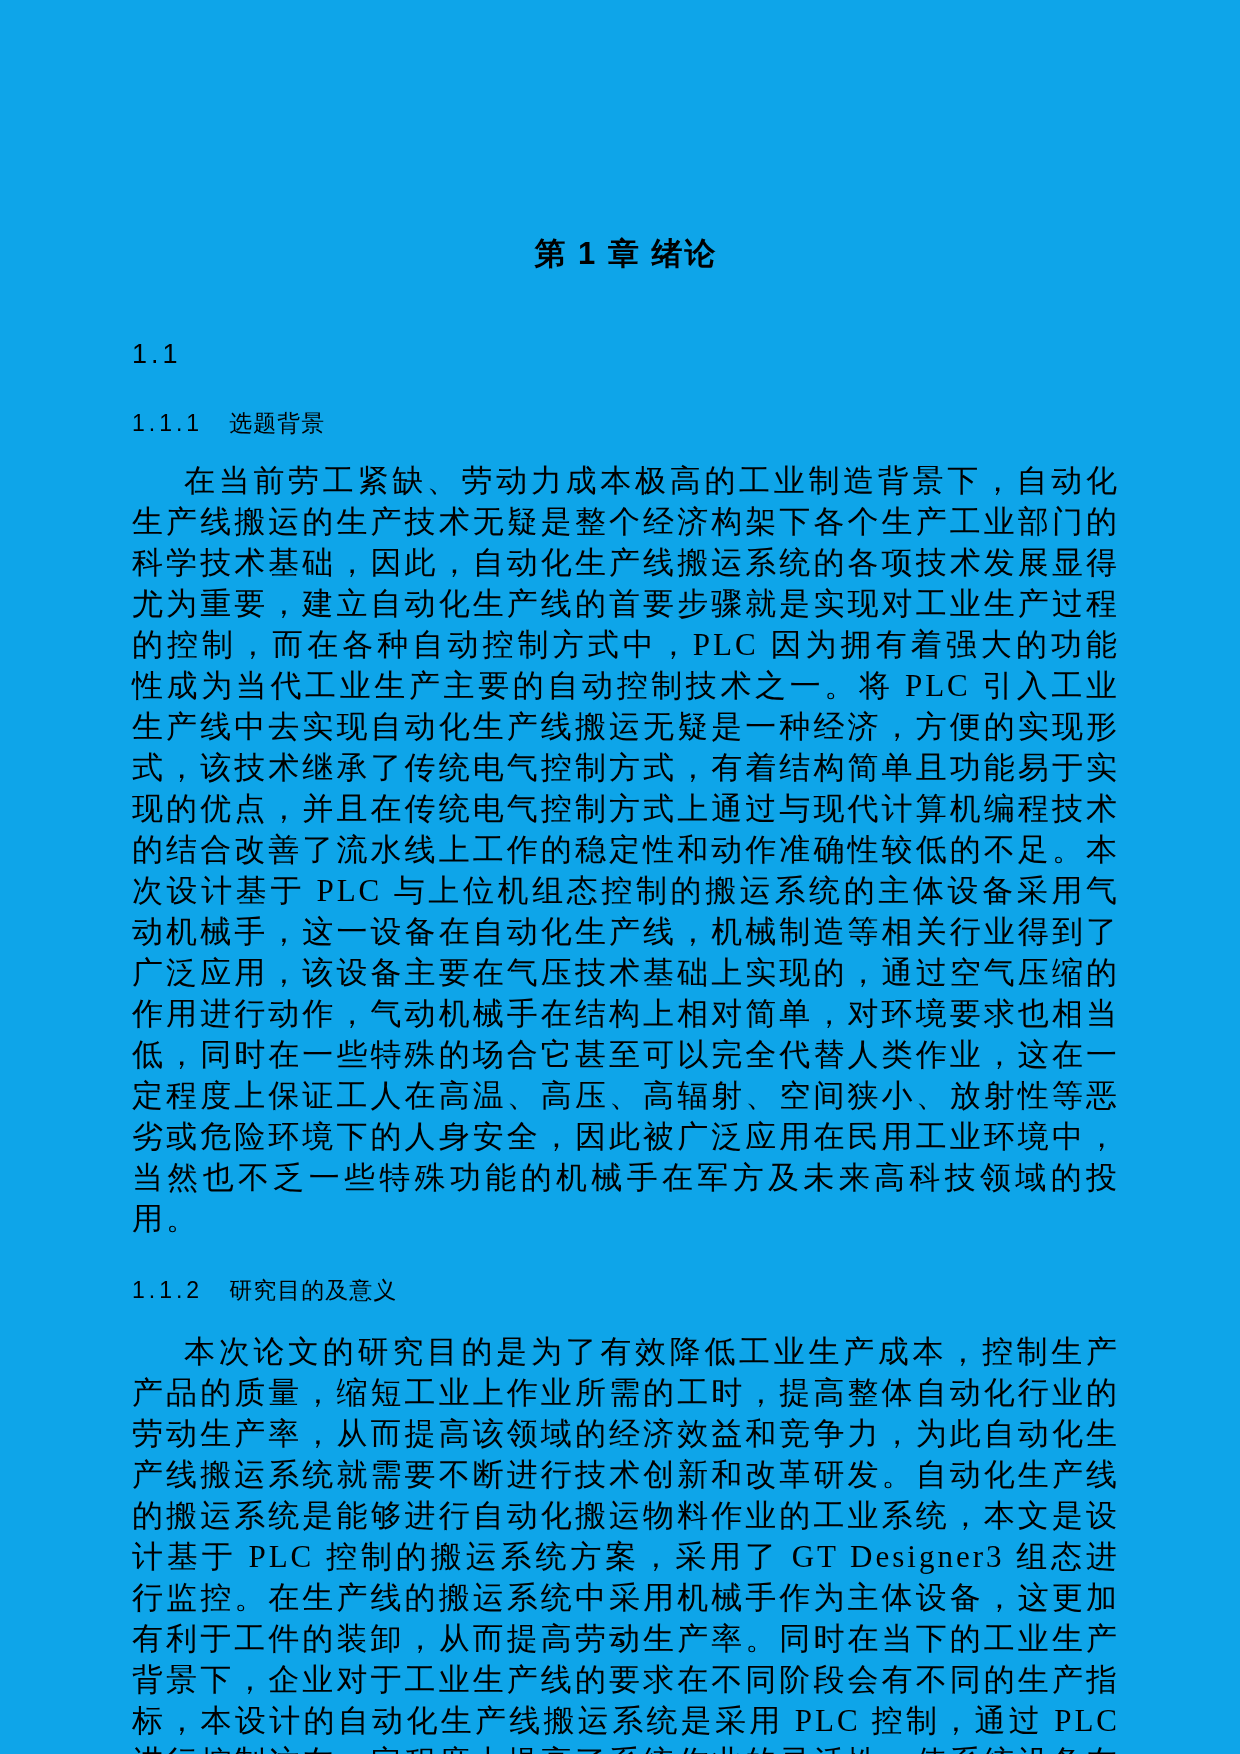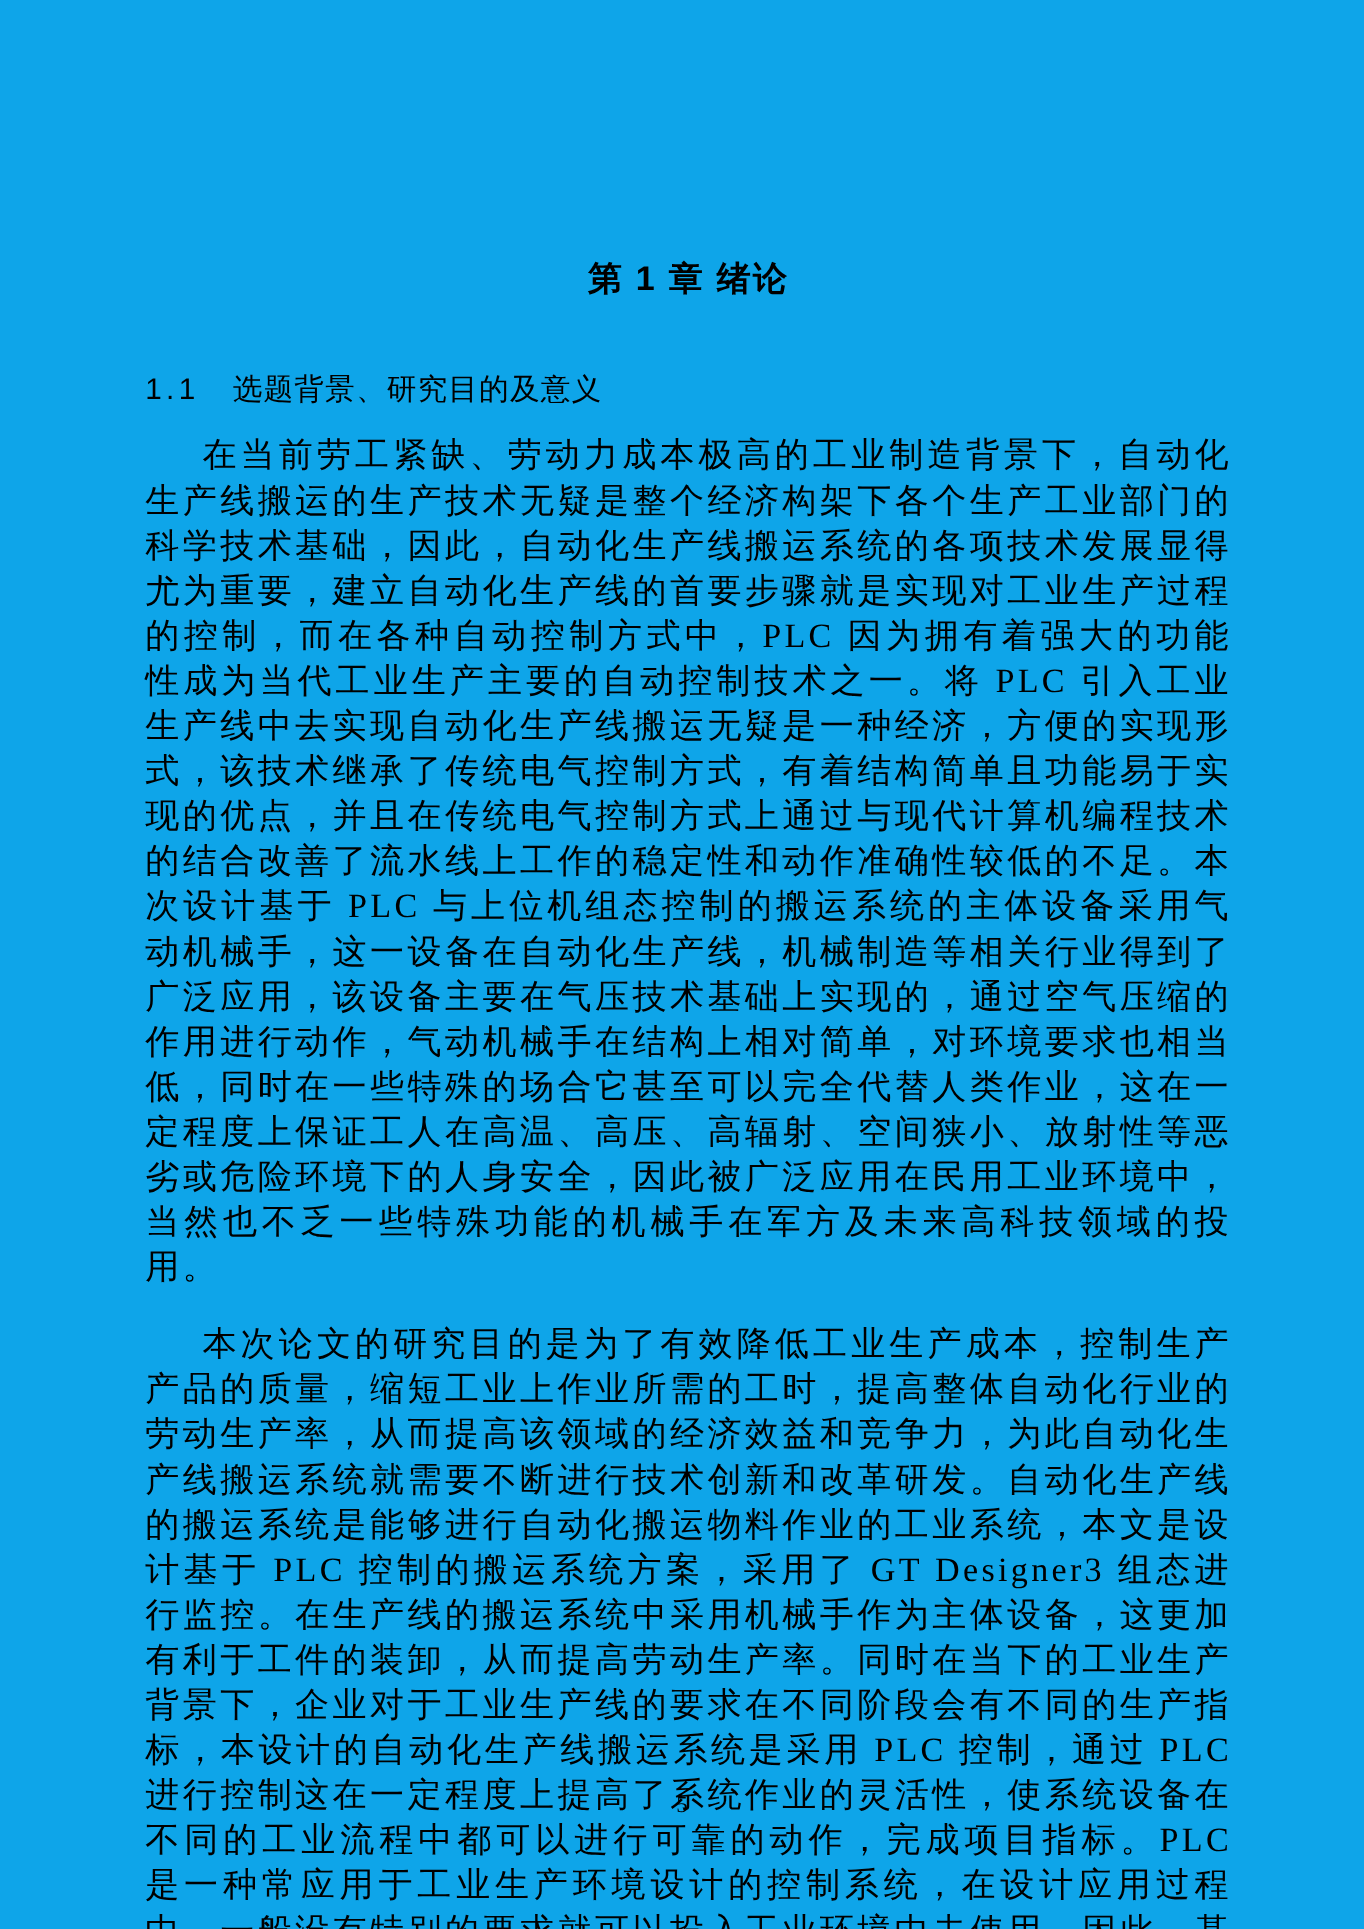--- a/index.html
+++ b/index.html
@@ -62,24 +62,31 @@
 </style>
 </head>
 <body>
 
 <div class="page">
 
   <h1 class="chapter-title">第 1 章  绪论</h1>
 
   <h2 class="sec-heading sec-level2">
     <span class="sec-num">1.1</span>
-    <span class="sec-title">选题背景、研究目的及意义</span>
   </h2>
 
+  <h3 class="sec-heading sec-level3">
+    <span class="sec-num">1.1.1</span>
+    <span class="sec-title">选题背景</span>
+  </h3>
 
   <p class="body-para para-background">在当前劳工紧缺、劳动力成本极高的工业制造背景下，自动化生产线搬运的生产技术无疑是整个经济构架下各个生产工业部门的科学技术基础，因此，自动化生产线搬运系统的各项技术发展显得尤为重要，建立自动化生产线的首要步骤就是实现对工业生产过程的控制，而在各种自动控制方式中，PLC 因为拥有着强大的功能性成为当代工业生产主要的自动控制技术之一。将 PLC 引入工业生产线中去实现自动化生产线搬运无疑是一种经济，方便的实现形式，该技术继承了传统电气控制方式，有着结构简单且功能易于实现的优点，并且在传统电气控制方式上通过与现代计算机编程技术的结合改善了流水线上工作的稳定性和动作准确性较低的不足。本次设计基于 PLC 与上位机组态控制的搬运系统的主体设备采用气动机械手，这一设备在自动化生产线，机械制造等相关行业得到了广泛应用，该设备主要在气压技术基础上实现的，通过空气压缩的作用进行动作，气动机械手在结构上相对简单，对环境要求也相当低，同时在一些特殊的场合它甚至可以完全代替人类作业，这在一定程度上保证工人在高温、高压、高辐射、空间狭小、放射性等恶劣或危险环境下的人身安全，因此被广泛应用在民用工业环境中，当然也不乏一些特殊功能的机械手在军方及未来高科技领域的投用。</p>
 
+  <h3 class="sec-heading sec-level3 sec-1-1-2">
+    <span class="sec-num">1.1.2</span>
+    <span class="sec-title">研究目的及意义</span>
+  </h3>
 
   <p class="body-para para-purpose">本次论文的研究目的是为了有效降低工业生产成本，控制生产产品的质量，缩短工业上作业所需的工时，提高整体自动化行业的劳动生产率，从而提高该领域的经济效益和竞争力，为此自动化生产线搬运系统就需要不断进行技术创新和改革研发。自动化生产线的搬运系统是能够进行自动化搬运物料作业的工业系统，本文是设计基于 PLC 控制的搬运系统方案，采用了 GT Designer3 组态进行监控。在生产线的搬运系统中采用机械手作为主体设备，这更加有利于工件的装卸，从而提高劳动生产率。同时在当下的工业生产背景下，企业对于工业生产线的要求在不同阶段会有不同的生产指标，本设计的自动化生产线搬运系统是采用 PLC 控制，通过 PLC 进行控制这在一定程度上提高了系统作业的灵活性，使系统设备在不同的工业流程中都可以进行可靠的动作，完成项目指标。PLC 是一种常应用于工业生产环境设计的控制系统，在设计应用过程中，一般没有特别的要求就可以投入工业环境中去使用。因此，基于 PLC 控制系统的小型搬运生产线误差</p>
 
   <div class="page-number">5</div>
 
 </div>
 
 </body></html>

